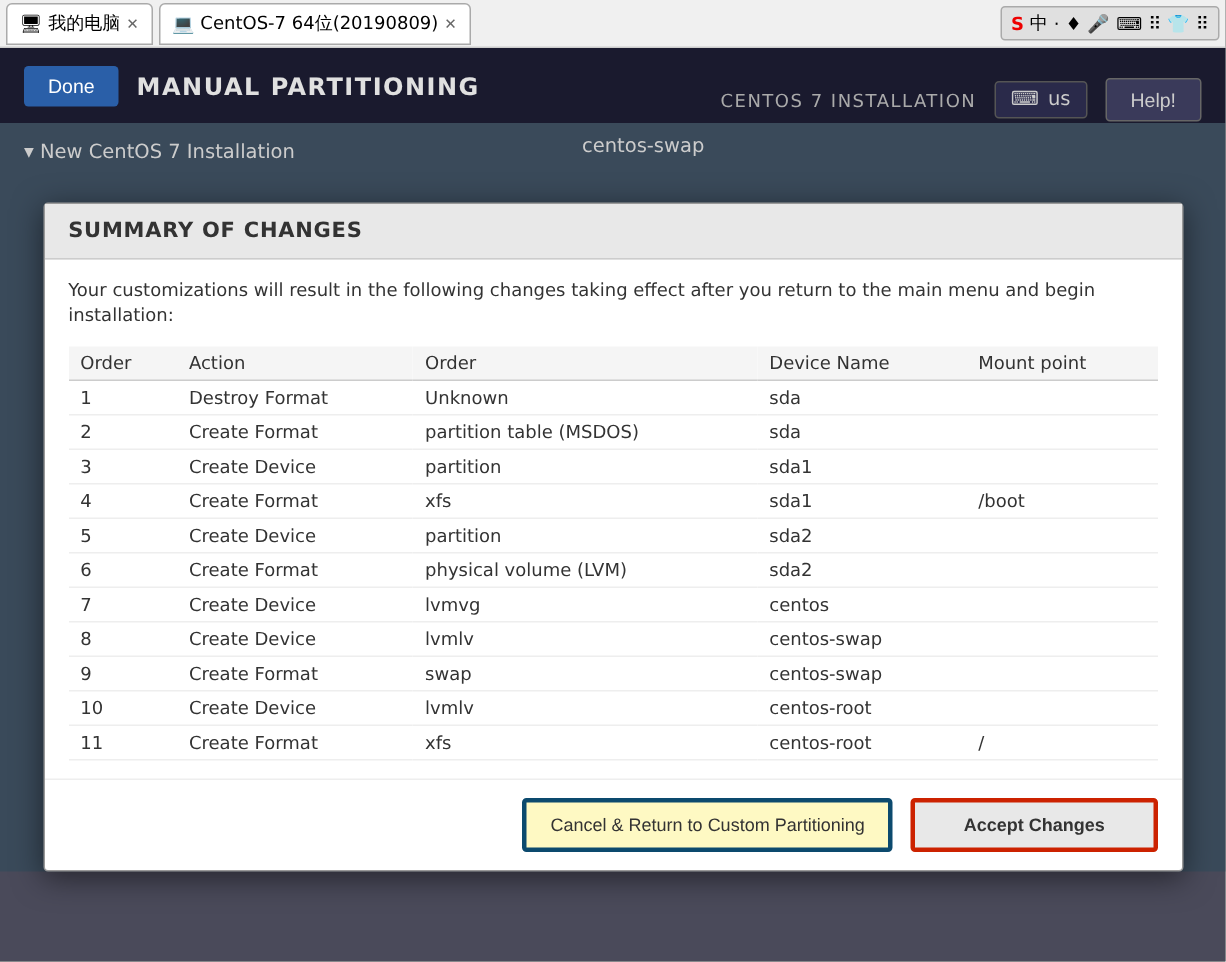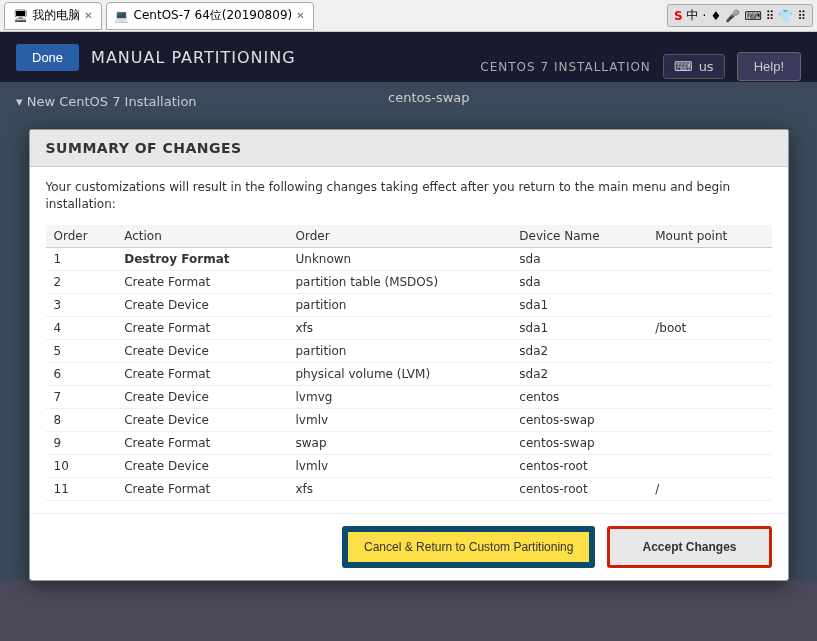--- a/index.html
+++ b/index.html
@@ -66,21 +66,21 @@
       display: flex;
       align-items: center;
       padding: 0 16px;
       height: 50px;
       color: #fff;
       justify-content: space-between;
       gap: 36px;
     }
     .header-title {
       font-size: 16px;
-      font-weight: normal;
+      font-weight: bold;
       letter-spacing: 1px;
       color: #e0e0e0;
     }
     .header-right {
       display: flex;
       align-items: center;
       gap: 12px;
       margin-top: 19px;
     }
     .keyboard-indicator {
@@ -198,37 +198,36 @@
       font-weight: normal;
       background: #f5f5f5;
     }
     .changes-table td {
       padding: 4px 8px;
       color: #333;
       border-bottom: 1px solid #eee;
     }
     .action-destroy {
       color: #cc2200;
-      font-weight: bold;
     }
     .action-create {
       color: #006600;
     }
 
     
     .dialog-footer {
       padding: 12px 16px;
       display: flex;
       justify-content: flex-end;
       gap: 12px;
       border-top: 1px solid #eee;
     }
     .btn-cancel {
-      background: #fde047;
-      border: 6px solid #0c4a6e;
+      background: #fef9c3;
+      border: 3px solid #0c4a6e;
       border-radius: 3px;
       color: #333;
       padding: 8px 16px;
       font-size: 12px;
       cursor: pointer;
     }
     .btn-accept {
       background: #e8e8e8;
       border: 3px solid #cc2200;
       border-radius: 3px;

